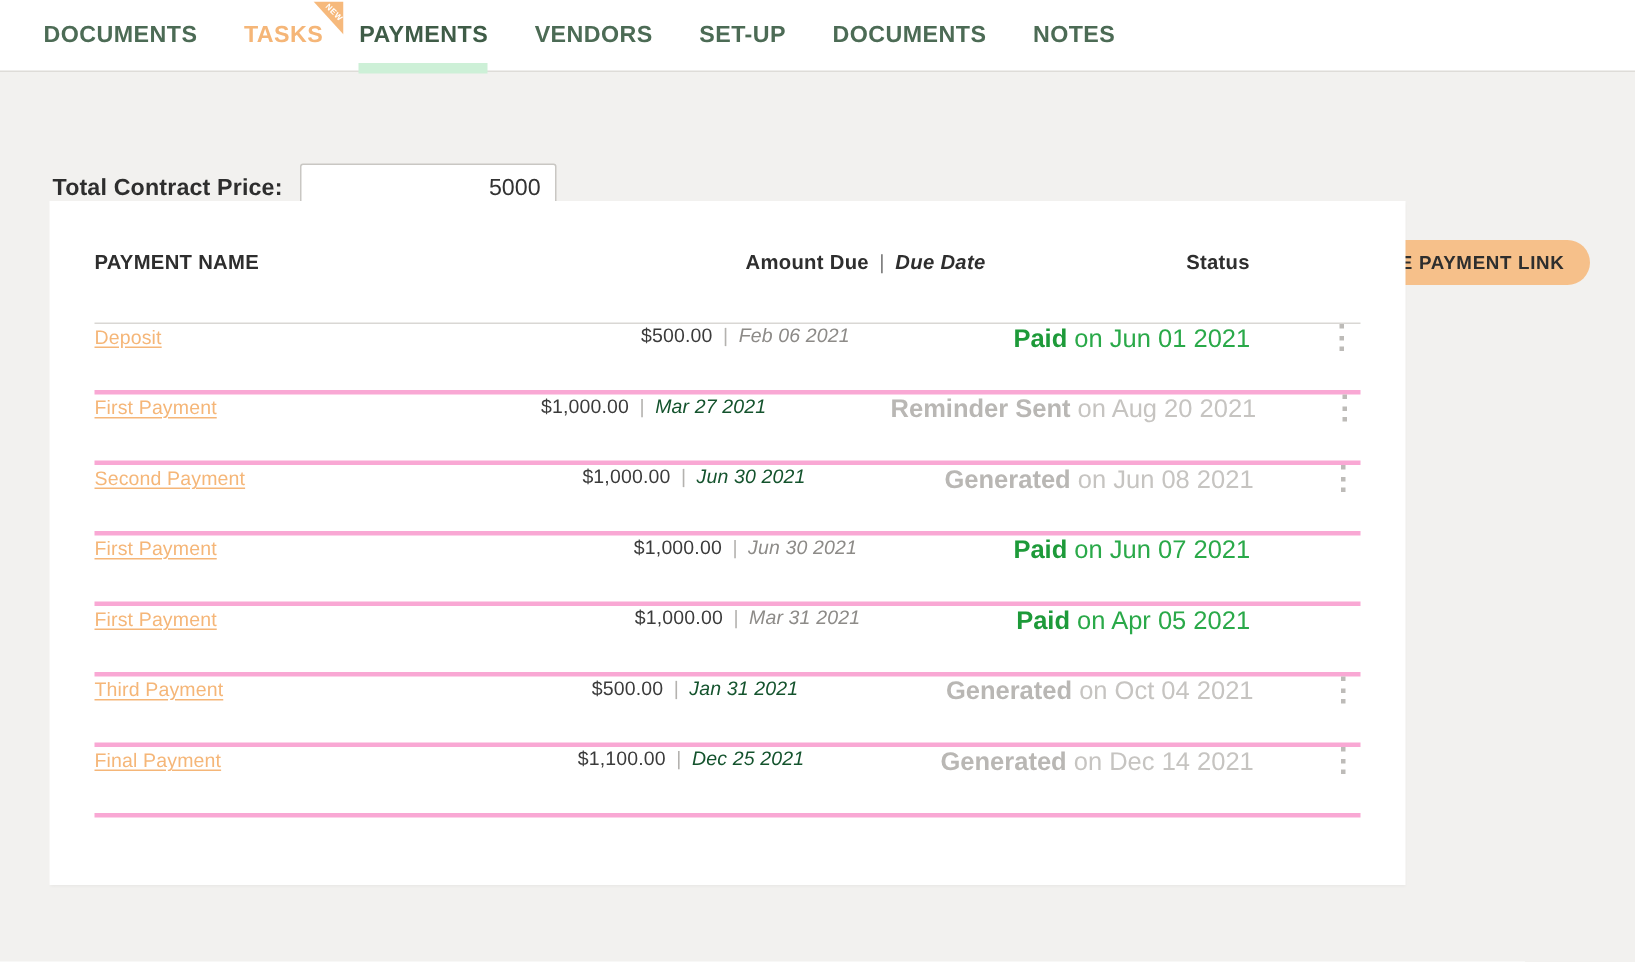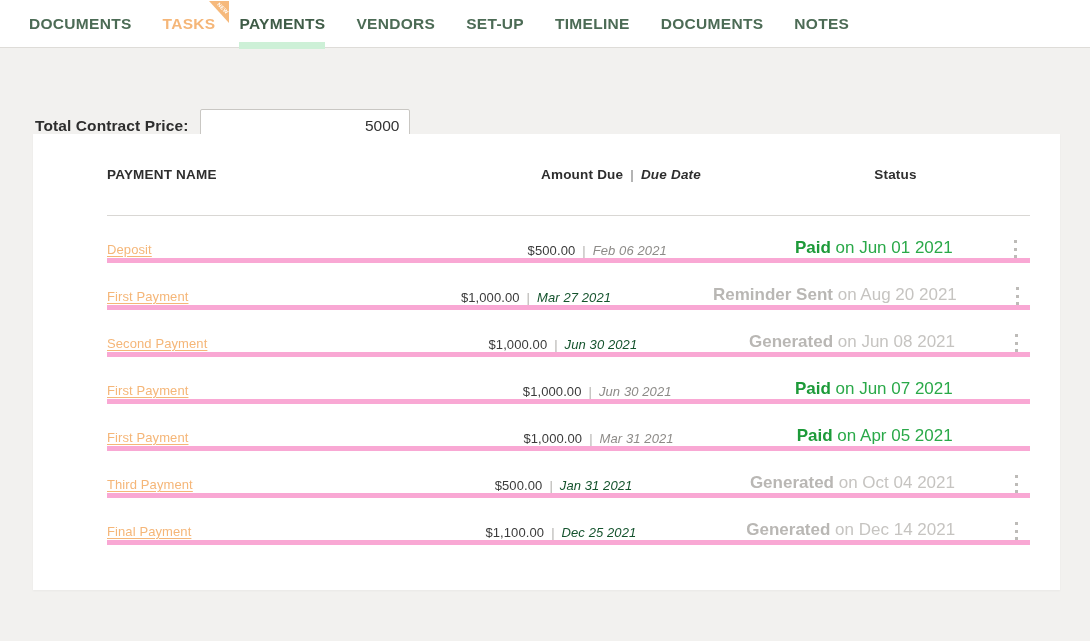--- a/index.html
+++ b/index.html
@@ -72,21 +72,21 @@
     align-items: center;
   }
   .price-label {
     font-size: 15.5px;
     font-weight: 700;
     color: #2e2e2e;
     letter-spacing: 0.1px;
     margin-right: 12px;
   }
   .price-input {
-    width: 210px;
+    width: 171px;
     height: 34px;
     border: 1px solid #c9c7c3;
     background: #ffffff;
     border-radius: 2px;
     text-align: right;
     padding: 0 10px;
     font-family: "Liberation Sans", sans-serif;
     font-size: 15.5px;
     color: #333333;
     outline: none;
@@ -123,25 +123,24 @@
     background: #f6c08a;
     color: #2e2e2e;
     padding: 0 16px;
   }
 
   
   .card {
     position: absolute;
     left: 33px;
     top: 134px;
-    width: 1027px;
+    width: 904px;
     height: 456px;
     background: #ffffff;
     box-shadow: 0 1px 2px rgba(0,0,0,0.04);
-    padding-left: 44px;
   }
 
   .table {
     padding: 0 30px;
   }
   .thead {
     display: flex;
     align-items: center;
     height: 82px;
     border-bottom: 1px solid #d9d7d4;
@@ -152,23 +151,23 @@
     letter-spacing: 0.2px;
   }
   .th-name { width: 340px; font-weight: 700; }
   .th-amount { width: 348px; text-align: center; font-weight: 700; }
   .th-amount .due-date { font-style: italic; font-weight: 700; }
   .th-amount .bar { font-weight: 400; color: #7a7a7a; padding: 0 3px; }
   .th-status { flex: 1; text-align: center; font-weight: 700; }
 
   .row {
     display: flex;
-    align-items: flex-end;
+    align-items: flex-start;
     height: 47px;
-    border-bottom: 5px solid #f9a8d4;
+    border-bottom: 3px solid #f9a8d4;
     gap: 48px;
   }
   .cell-name { width: 340px; }
   .pay-link {
     font-size: 13px;
     color: #f5b678;
     text-decoration: underline;
     text-underline-offset: 2px;
     cursor: pointer;
     letter-spacing: 0.1px;
@@ -241,23 +240,20 @@
       <div class="nav-item active">
         <span>PAYMENTS</span>
       </div>
       <div class="nav-item">
         <span>VENDORS</span>
       </div>
       <div class="nav-item">
         <span>SET-UP</span>
       </div>
       <div class="nav-item">
-        <span>TIMELINE</span>
-      </div>
-      <div class="nav-item">
         <span>DOCUMENTS</span>
       </div>
       <div class="nav-item">
         <span>NOTES</span>
       </div>
     </div>
 </div>
 
 <div class="page-head">
   <div class="price-group">

